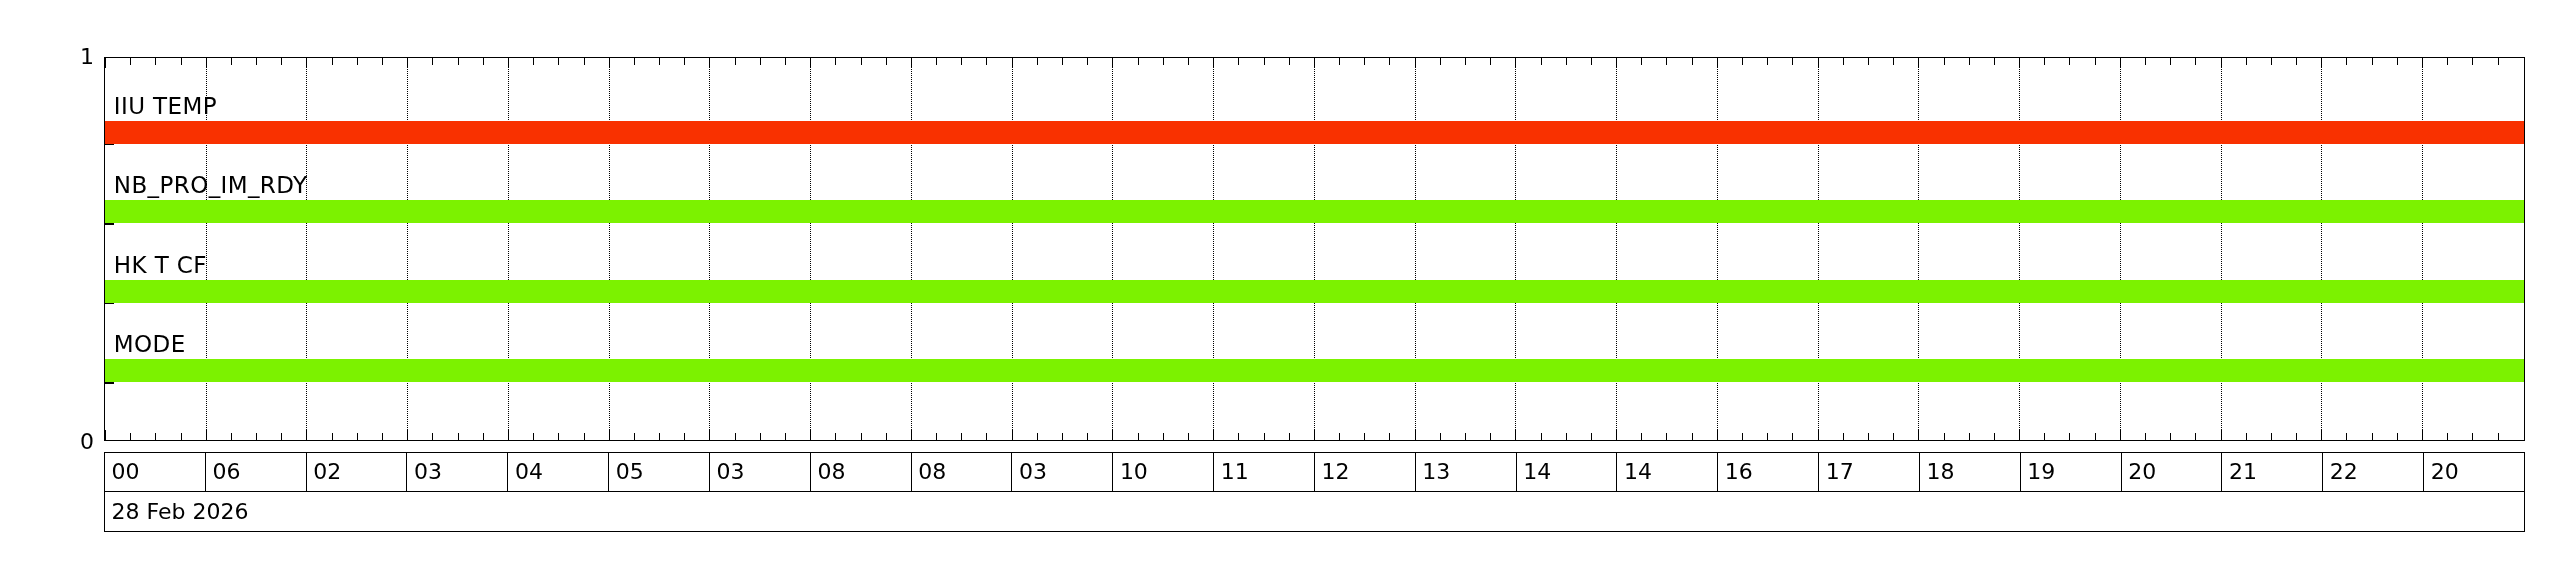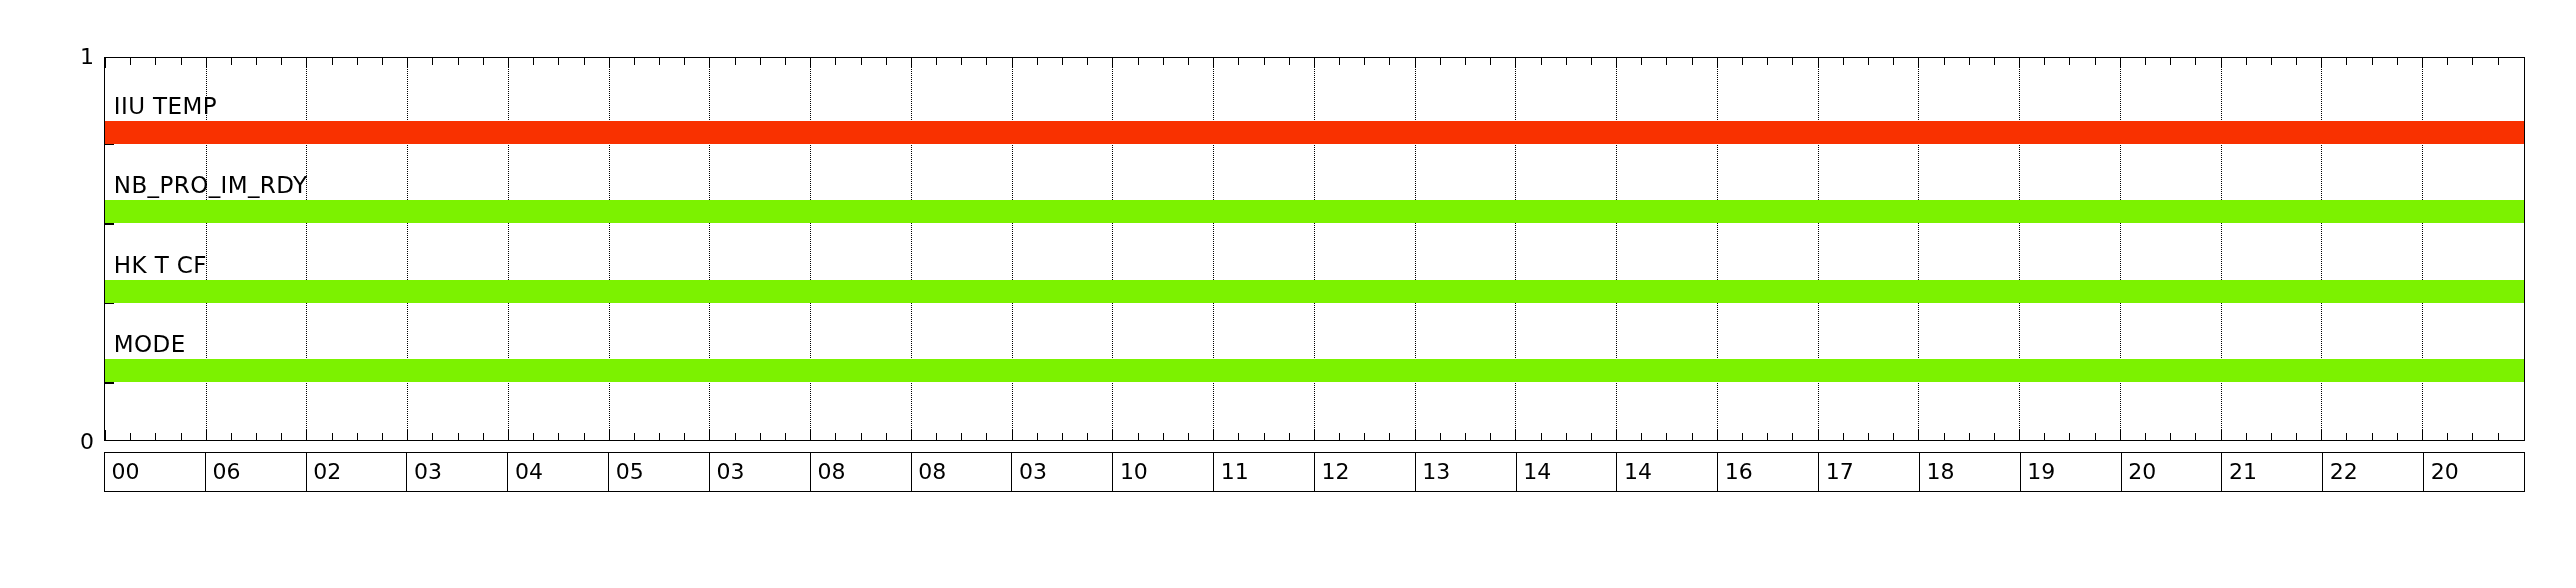--- a/index.html
+++ b/index.html
@@ -409,15 +409,18 @@
       <div class="hour-cell">16</div>
       <div class="hour-cell">17</div>
       <div class="hour-cell">18</div>
       <div class="hour-cell">19</div>
       <div class="hour-cell">20</div>
       <div class="hour-cell">21</div>
       <div class="hour-cell">22</div>
       <div class="hour-cell">20</div>
     </div>
 
+  <div id="date-strip">
+    <span id="date-text">28 Feb 2026</span>
+  </div>
 
 </div>
 
 
 </body></html>

